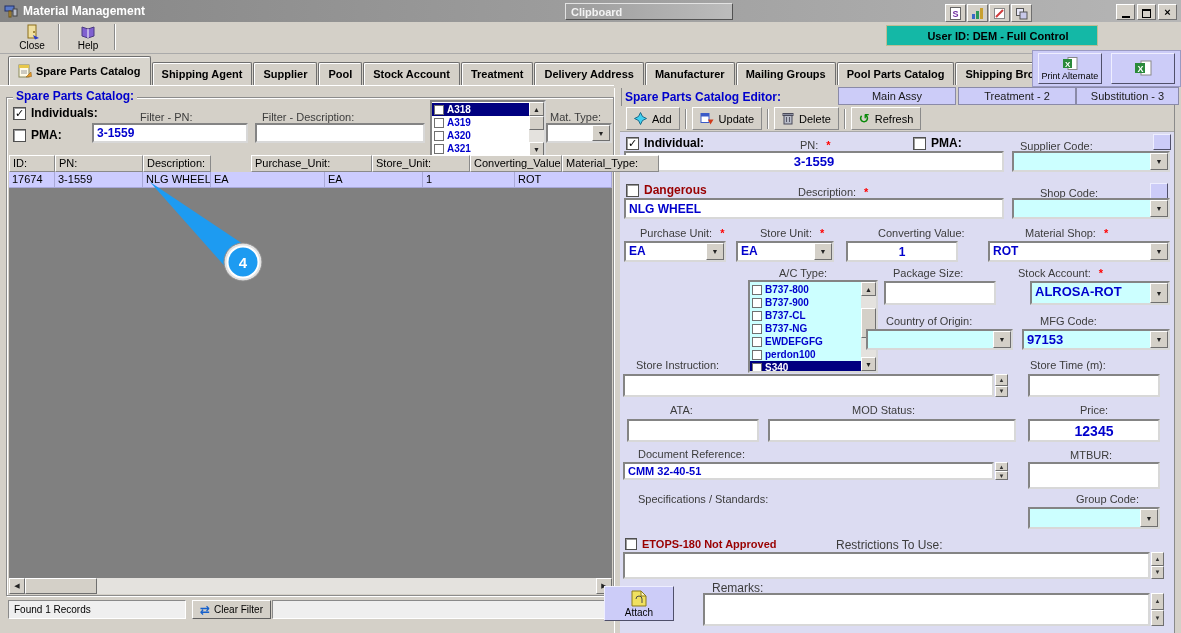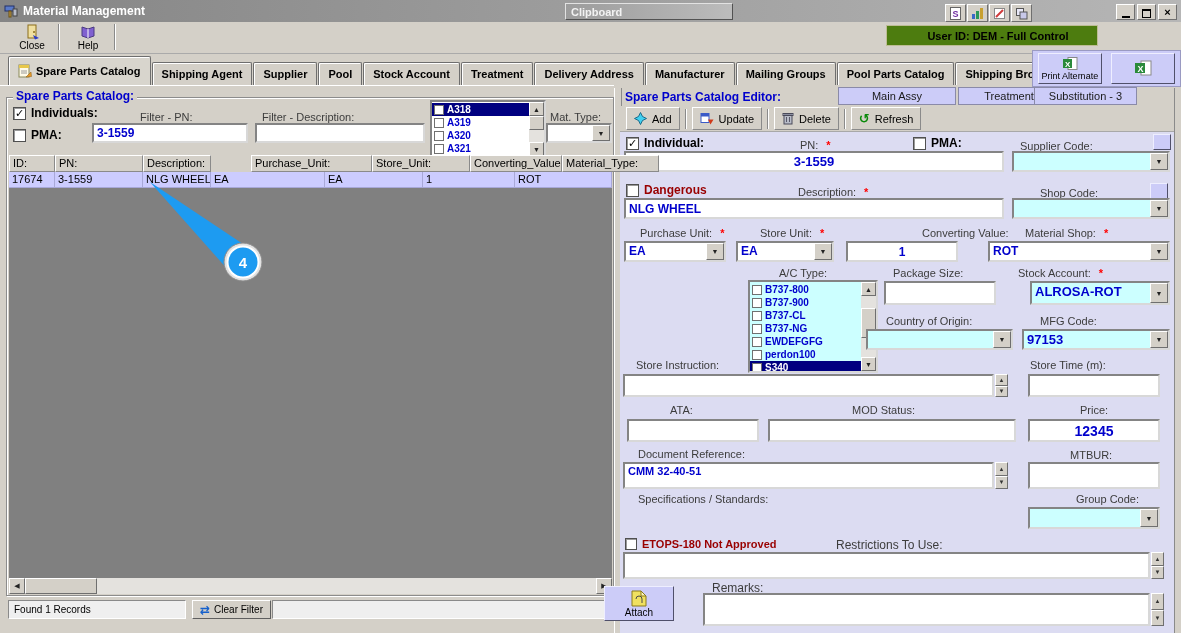--- a/index.html
+++ b/index.html
@@ -17,21 +17,21 @@
             display:flex;align-items:center;justify-content:center;}
   .win-controls{position:absolute;right:4px;top:4px;display:flex;gap:2px;}
   .wbtn{width:17px;height:14px;background:#d4d0c8;border:1px solid;border-color:#fff #6f6f6f #6f6f6f #fff;
         display:flex;align-items:center;justify-content:center;font-size:11px;font-weight:bold;line-height:1;}
   .min-glyph{width:8px;height:9px;border-bottom:2px solid #000;}
   .restore-glyph{width:7px;height:6px;border:1px solid #000;border-top:2px solid #000;margin-top:2px;}
   
   .toolbar-row{position:absolute;left:0;top:22px;width:100%;height:31px;background:#d4d0c8;border-bottom:1px solid #aaa;}
   .bigbtn{position:absolute;top:1px;width:48px;height:28px;display:flex;flex-direction:column;align-items:center;justify-content:center;font-size:10px;}
   .tbsep{position:absolute;top:2px;height:26px;width:0;border-left:1px solid #8a8a8a;border-right:1px solid #fff;}
-  .user-bar{position:absolute;left:886px;top:3px;width:212px;height:21px;background:#4d7c0f;border:1px solid #bdbd94;
+  .user-bar{position:absolute;left:886px;top:3px;width:212px;height:21px;background:#14b8a6;border:1px solid #bdbd94;
             display:flex;align-items:center;justify-content:center;font-weight:bold;font-size:11px;box-sizing:border-box;padding-left:12px;}
   
   .tabstrip{position:absolute;left:8px;top:56px;height:29px;display:flex;align-items:flex-end;}
   .tab{height:22px;padding:0 9px;display:flex;align-items:center;gap:4px;font-weight:bold;font-size:11px;
        background:#d4d0c8;border:1px solid #6e6e6e;border-bottom:none;box-shadow:inset 1px 1px 0 #fff;
        border-radius:2px 2px 0 0;margin-right:1px;white-space:nowrap;}
   .tab.active{height:28px;background:#d8d5cd;z-index:2;}
   .tabline{position:absolute;left:0;top:85px;width:614px;height:2px;border-top:1px solid #fff;}
   .printbar{position:absolute;left:1032px;top:50px;width:149px;height:37px;background:#ccccf8;border:1px solid #9a9ac2;
             display:flex;align-items:center;justify-content:space-around;box-sizing:border-box;}
@@ -348,21 +348,21 @@
   <div class="rightedge"></div>
   <div class="ebody"></div>
 
   <span class="gtitle" style="left:622px;top:90px;background:transparent;">Spare Parts Catalog Editor:</span>
   <div class="etab" style="left:838px;top:87px;width:118px;">
       <span>Main Assy</span>
     </div>
   <div class="etab" style="left:958px;top:87px;width:118px;">
       <span>Treatment - 2</span>
     </div>
-  <div class="etab" style="left:1034px;top:87px;width:103px;">
+  <div class="etab" style="left:1076px;top:87px;width:103px;">
       <span>Substitution - 3</span>
     </div>
 
   <div class="etoolbar">
     <div class="ebtn">
       <svg width="13" height="13">
           <polygon points="6.5,0.5 8.5,4.5 12.5,6.5 8.5,8.5 6.5,12.5 4.5,8.5 0.5,6.5 4.5,4.5" fill="#40d0f0" stroke="#1a6a8a"></polygon>
         </svg>
       <span>Add</span>
     </div>
@@ -423,21 +423,21 @@
   <input class="tin" style="left: 624px; top: 198px; width: 380px; height: 21px;" value="NLG WHEEL">
   <div class="combo cyan" style="left:1012px;top:198px;width:158px;height:21px;">
     <span class="combo-val"></span>
     <span class="combo-btn">
         <span>▼</span>
       </span>
   </div>
 
   <span class="lbl" style="left:640px;top:227px;"><span>Purchase Unit:</span><span class="req">*</span></span>
   <span class="lbl" style="left:760px;top:227px;"><span>Store Unit:</span><span class="req">*</span></span>
-  <span class="lbl" style="left:878px;top:227px;margin-left:44px;">Converting Value:</span>
+  <span class="lbl" style="left:878px;top:227px;">Converting Value:</span>
   <span class="lbl" style="left:1025px;top:227px;"><span>Material Shop:</span><span class="req">*</span></span>
   <div class="combo" style="left:624px;top:241px;width:102px;height:21px;">
     <span class="combo-val">EA</span>
     <span class="combo-btn">
         <span>▼</span>
       </span>
   </div>
   <div class="combo" style="left:736px;top:241px;width:98px;height:21px;">
     <span class="combo-val">EA</span>
     <span class="combo-btn">
@@ -538,21 +538,21 @@
 
   <span class="lbl" style="left:670px;top:404px;">ATA:</span>
   <span class="lbl" style="left:852px;top:404px;">MOD Status:</span>
   <span class="lbl" style="left:1080px;top:404px;">Price:</span>
   <input class="tin" style="left: 627px; top: 419px; width: 132px; height: 23px;" value="">
   <input class="tin" style="left: 768px; top: 419px; width: 248px; height: 23px;" value="">
   <input class="tin" style="left: 1028px; top: 419px; width: 132px; height: 23px; text-align: center; font-size: 14px;" value="12345">
 
   <span class="lbl" style="left:638px;top:448px;">Document Reference:</span>
   <span class="lbl" style="left:1070px;top:449px;">MTBUR:</span>
-  <div class="mlf" style="left:623px;top:462px;width:385px;height:27px;">
+  <div class="mlf" style="left:623px;top:462px;width:385px;height:18px;">
     <textarea class="mlbox" style="">CMM 32-40-51</textarea>
     <div class="spincol">
       <div class="spinbtn">
           <span>▲</span>
         </div>
       <div class="spinbtn">
           <span>▼</span>
         </div>
     </div>
   </div>

